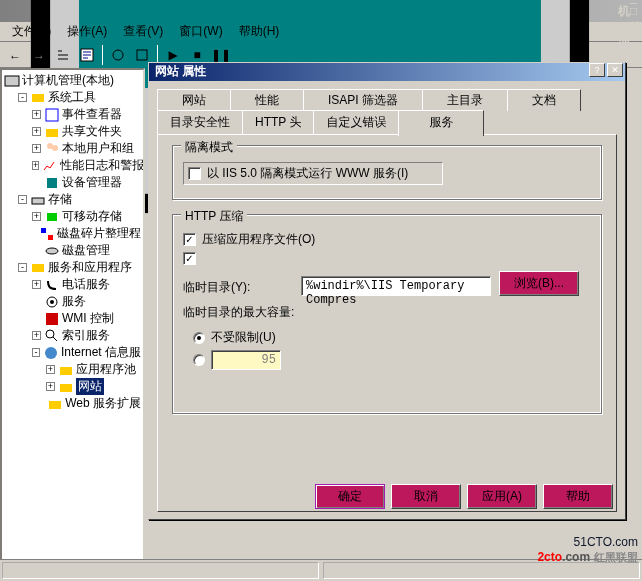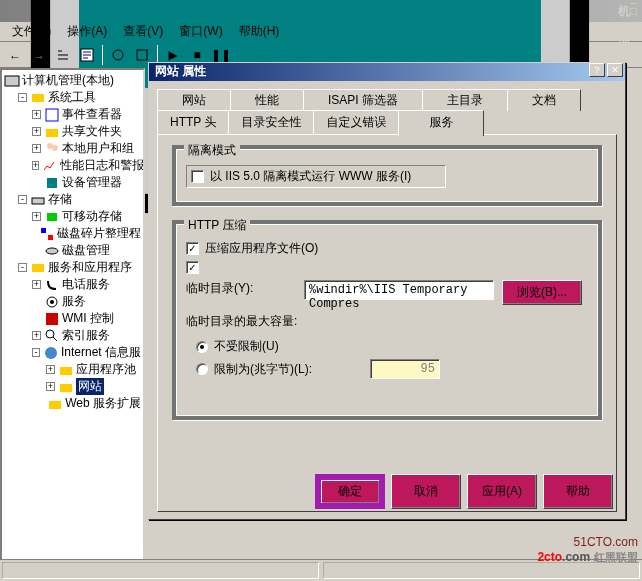--- a/index.html
+++ b/index.html
@@ -35,45 +35,45 @@
 
 .tabs { padding: 8px 8px 0 8px; }
 .tab-row { display: flex; position: relative; }
 .tab-row.back { z-index: 1; }
 .tab-row.front { z-index: 2; margin-top: -1px; }
 .tab { border: 1px solid; border-color: #fff #404040 #d4d0c8 #fff; padding: 3px 12px 3px 12px; background: #d4d0c8; margin-right: -1px; border-bottom: none; }
 .tab-row.back .tab { padding: 2px 24px; }
 .tab.active { background: #d4d0c8; padding-bottom: 4px; margin-bottom: -2px; z-index: 3; position: relative; }
 .tab-panel { border: 1px solid; border-color: #fff #404040 #404040 #fff; height: 378px; padding: 10px 14px; position: relative; }
 
-.groupbox { border: 4px solid #737373; box-shadow: inset -1px -1px 0 #fff, inset 1px 1px 0 #fff, 1px 1px 0 #fff; padding: 12px 10px 10px 10px; margin-bottom: 14px; position: relative; }
+.groupbox { border: 1px solid #737373; box-shadow: inset -1px -1px 0 #fff, inset 1px 1px 0 #fff, 1px 1px 0 #fff; padding: 12px 10px 10px 10px; margin-bottom: 14px; position: relative; }
 .groupbox .legend { position: absolute; top: -7px; left: 8px; background: #d4d0c8; padding: 0 4px; }
 
 .checkbox-row { display: flex; align-items: center; gap: 6px; margin: 4px 0; }
 .checkbox-row.b { border: 1px solid; border-color: #808080 #fff #fff #808080; padding: 2px 4px; width: 260px; }
 .chk { width: 13px; height: 13px; background: #fff; border: 1px solid; border-color: #808080 #fff #fff #808080; box-shadow: inset 1px 1px 0 #404040; display: flex; align-items: center; justify-content: center; font-size: 10px; }
 .radio { width: 12px; height: 12px; border-radius: 50%; background: #fff; border: 1px solid; border-color: #808080 #fff #fff #808080; box-shadow: inset 1px 1px 0 #404040; display: flex; align-items: center; justify-content: center; }
 .radio.checked::after { content: ''; width: 4px; height: 4px; background: #000; border-radius: 50%; }
 
-.field-row { display: flex; align-items: flex-start; gap: 8px; margin: 6px 0; }
+.field-row { display: flex; align-items: flex-end; gap: 8px; margin: 6px 0; }
 .field-row label { width: 110px; }
 .text-input { background: #fff; border: 1px solid; border-color: #808080 #fff #fff #808080; box-shadow: inset 1px 1px 0 #404040; height: 20px; padding: 2px 4px; font-family: "Courier New"; }
 .text-input.disabled { background: #fef9c3; color: #808080; text-align: right; }
 
 .btn-std { background: #be185d; border: 1px solid; border-color: #fff #404040 #404040 #fff; box-shadow: inset -1px -1px 0 #808080; padding: 3px 14px; min-width: 70px; }
-.btn-std.default { border: 6px solid #a21caf; box-shadow: inset 1px 1px 0 #fff, inset -1px -1px 0 #808080; }
+.btn-std.default { border: 1px solid #a21caf; box-shadow: inset 1px 1px 0 #fff, inset -1px -1px 0 #808080; }
 
 .dlg-buttons { position: absolute; bottom: 10px; right: 12px; display: flex; gap: 6px; }
 
 .statusbar { position: absolute; bottom: 0; left: 0; right: 0; height: 22px; background: #d4d0c8; border-top: 1px solid #808080; display: flex; }
 .statusbar .pane { flex: 1; border: 1px inset #fff; margin: 2px; }
 
 .watermark { position: absolute; right: 4px; bottom: 16px; color: #ff0000; font-weight: bold; font-size: 14px; font-family: Arial; }
 .watermark span { color: #555; }
-.wm2 { position: absolute; right: 4px; bottom: 32px; color: #7f1d1d; font-size: 12px; font-family: Arial; margin-top: 47px; }
+.wm2 { position: absolute; right: 4px; bottom: 32px; color: #0f172a; font-size: 12px; font-family: Arial; margin-top: 47px; }
 </style>
 </head>
 <body>
 
 <div class="inactive-titlebar">
   <svg class="icon" viewBox="0 0 16 16">
       <rect x="1" y="3" width="14" height="10" fill="#ccc" stroke="#000" stroke-width="0.5"></rect>
       <rect x="2" y="4" width="12" height="6" fill="#008080"></rect>
     </svg>
   <span class="title">计算机管理</span>
@@ -281,22 +281,22 @@
   </div>
   <div class="tabs">
     <div class="tab-row back">
       <div class="tab">网站</div>
       <div class="tab">性能</div>
       <div class="tab">ISAPI 筛选器</div>
       <div class="tab">主目录</div>
       <div class="tab">文档</div>
     </div>
     <div class="tab-row front">
+      <div class="tab">目录安全性</div>
       <div class="tab">HTTP 头</div>
-      <div class="tab">目录安全性</div>
       <div class="tab">自定义错误</div>
       <div class="tab active" style="padding-left:30px;padding-right:30px">服务</div>
     </div>
     <div class="tab-panel">
       <div class="groupbox">
         <span class="legend">隔离模式</span>
         <div class="checkbox-row b">
           <div class="chk"></div>
           <span>以 IIS 5.0 隔离模式运行 WWW 服务(I)</span>
         </div>
@@ -315,21 +315,20 @@
           <div class="text-input" style="width:190px">%windir%\IIS Temporary Compres</div>
           <button class="btn-std">浏览(B)...</button>
         </div>
         <div style="margin-top:8px">临时目录的最大容量:</div>
         <div class="checkbox-row" style="margin-left:10px;margin-top:8px">
           <div class="radio checked"></div>
           <span>不受限制(U)</span>
         </div>
         <div class="checkbox-row" style="margin-left:10px">
           <div class="radio"></div>
-          <span style="width:150px">限制为(兆字节)(L):</span>
           <div class="text-input disabled" style="width:70px">95</div>
         </div>
       </div>
     </div>
   </div>
   <div class="dlg-buttons">
     <button class="btn-std default">确定</button>
     <button class="btn-std">取消</button>
     <button class="btn-std">应用(A)</button>
     <button class="btn-std">帮助</button>

